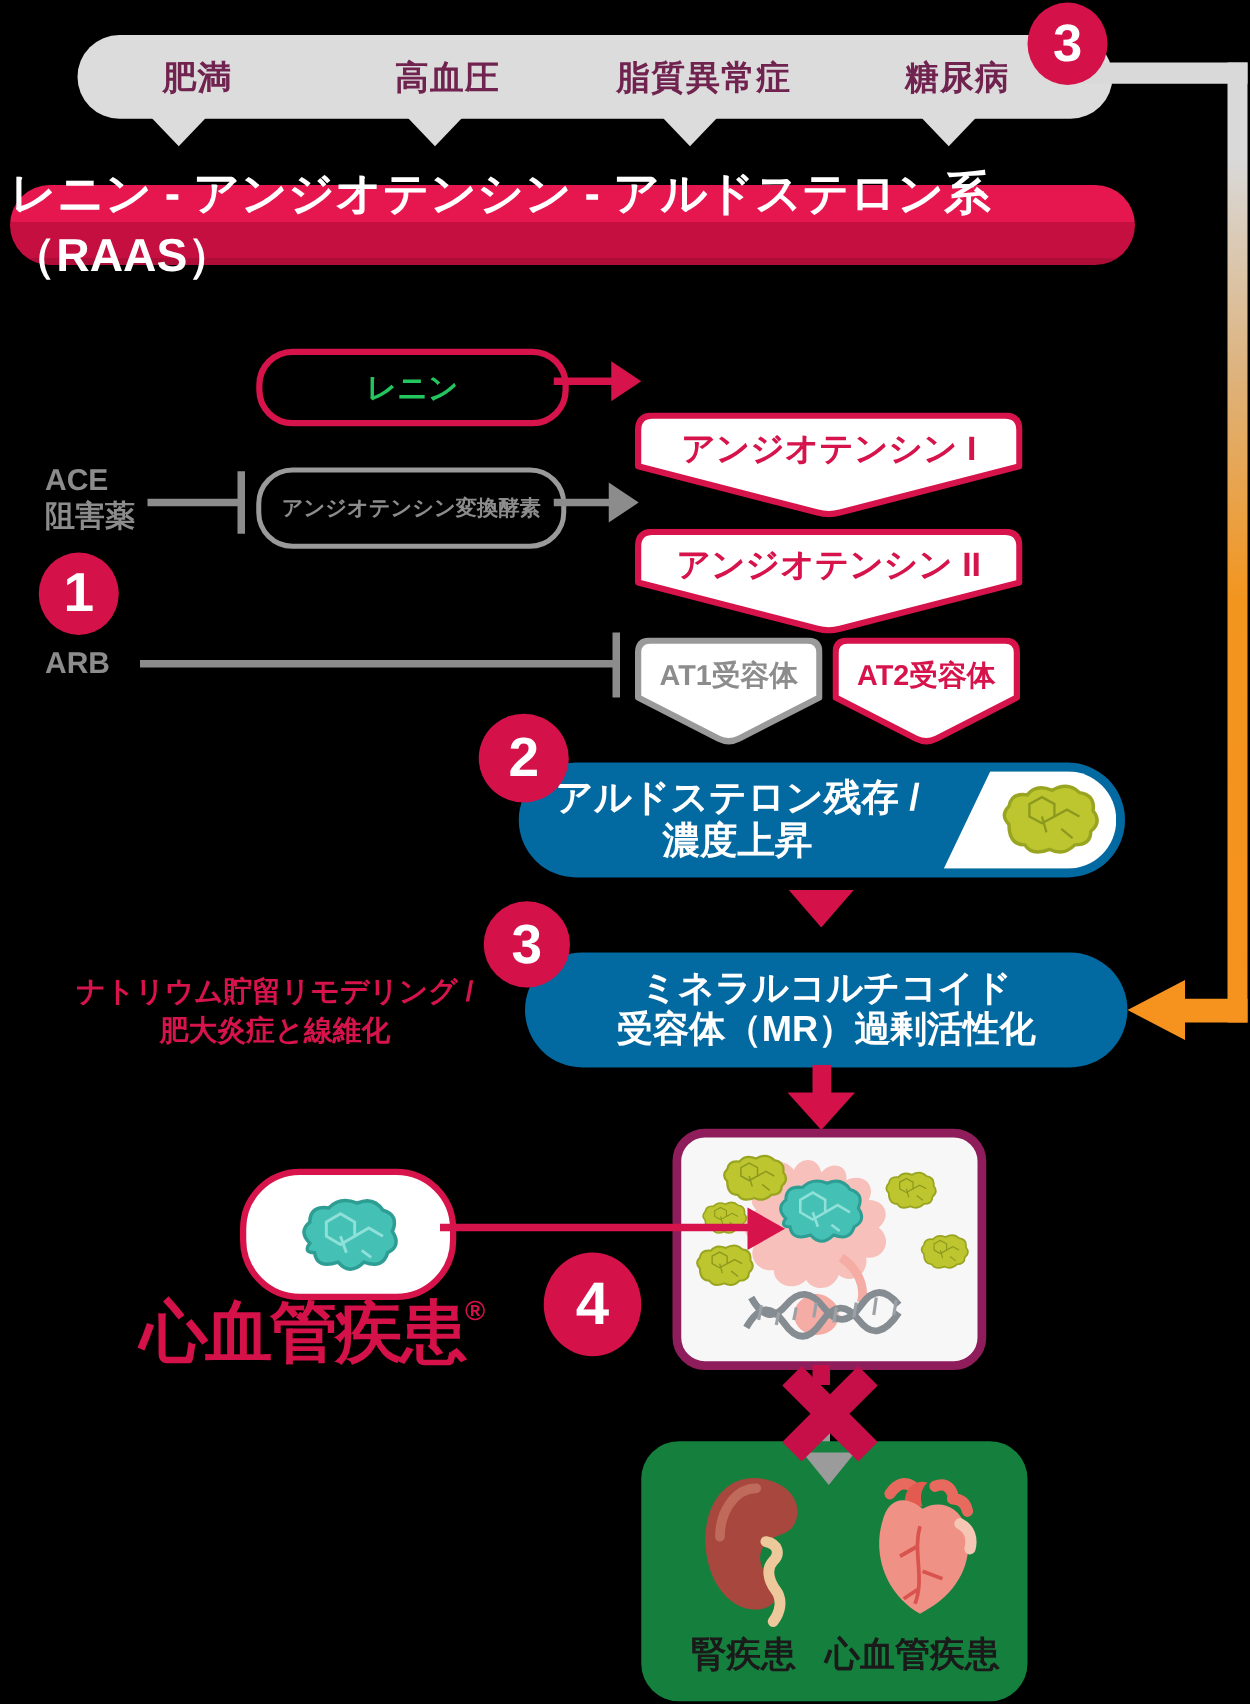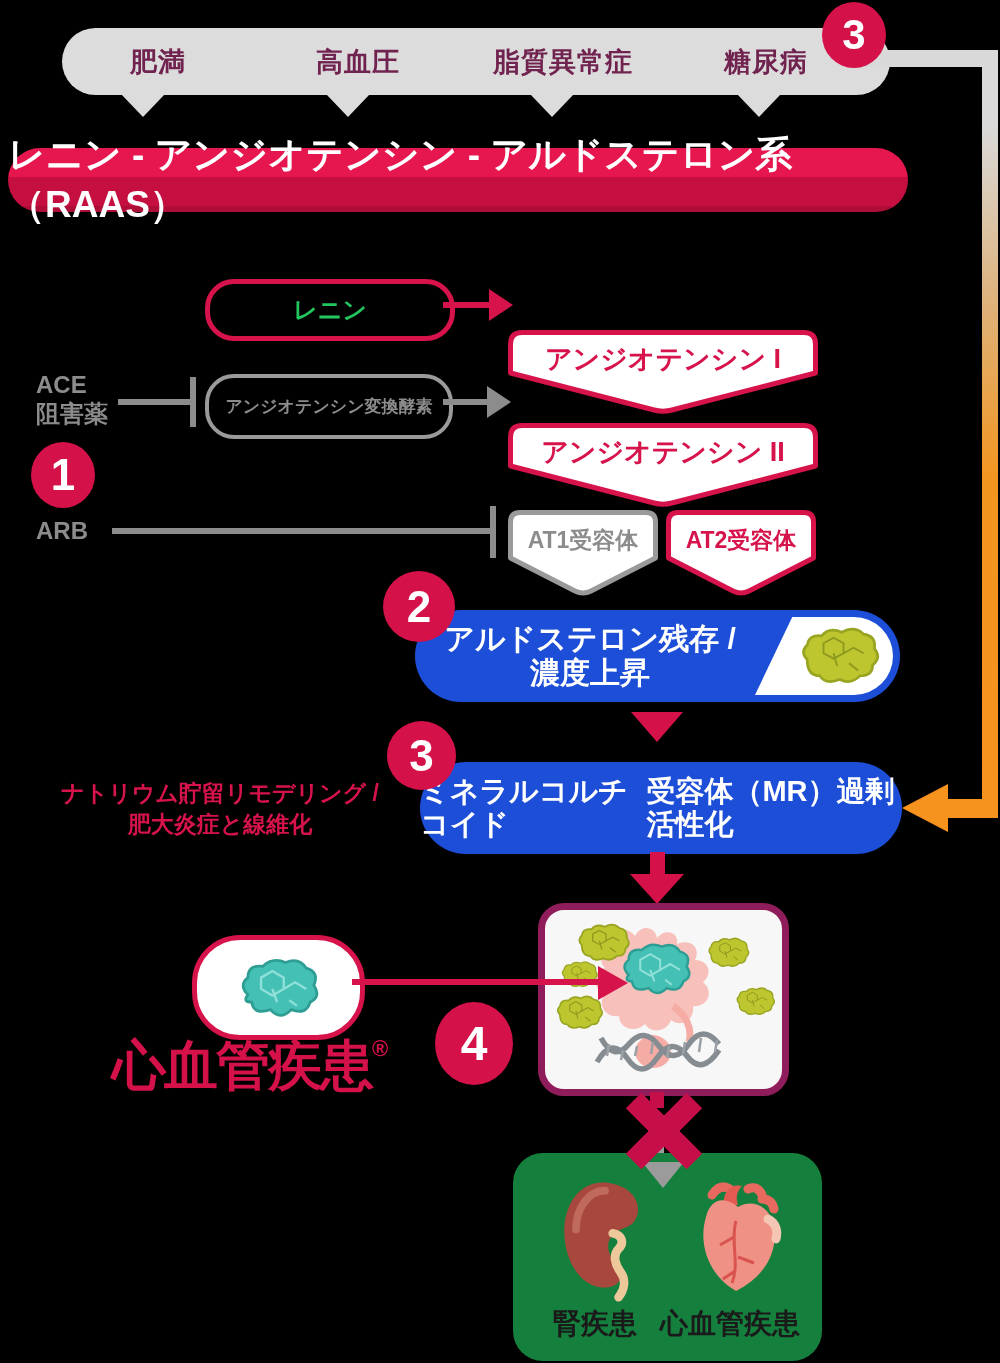--- a/index.html
+++ b/index.html
@@ -41,26 +41,26 @@
   .arr-right-red{width:0;height:0;border-top:16px solid transparent;border-bottom:16px solid transparent;
                  border-left:24px solid #D6134B;}
   .arr-right-gray{width:0;height:0;border-top:16px solid transparent;border-bottom:16px solid transparent;
                   border-left:24px solid #8C8C8C;}
   .side-label{color:#8C8C8C;font-size:24px;font-weight:bold;line-height:29px;}
   
   .shield{width:150px;height:88px;}
   .shield svg{position:absolute;left:0;top:0;}
   .shield .lbl{position:absolute;left:0;right:0;top:15px;text-align:center;font-size:23px;font-weight:bold;}
   
-  .obanner{background:#1d4ed8;border-radius:46px;color:#fff;font-weight:bold;}
+  .obanner{background:#0369a1;border-radius:46px;color:#fff;font-weight:bold;}
   .ald{left:415px;top:610px;width:485px;height:92px;}
   .ald-text{position:absolute;left:10px;top:12px;width:330px;text-align:center;font-size:30px;line-height:34px;}
   .ald-panel{position:absolute;right:7px;top:7px;bottom:7px;width:138px;background:#fff;
              border-radius:0 39px 39px 0;clip-path:polygon(27% 0,100% 0,100% 100%,0 100%);}
-  .mr{left:420px;top:762px;width:482px;height:92px;display:flex;flex-direction:row;
+  .mr{left:420px;top:762px;width:482px;height:92px;display:flex;flex-direction:column;
       align-items:center;justify-content:center;font-size:29px;line-height:33px;}
   .note{left:30px;top:778px;width:380px;text-align:center;color:#D6134B;
         font-size:23px;font-weight:bold;line-height:31px;}
   .tri-down-red{width:0;height:0;border-left:26px solid transparent;border-right:26px solid transparent;
                 border-top:30px solid #D5114A;}
   
   .mr-box{left:538px;top:903px;width:251px;height:193px;background:#F7F7F7;
           border:7px solid #8F1D5B;border-radius:26px;box-sizing:border-box;}
   
   .ker-pill{left:192px;top:935px;width:163px;height:95px;background:#fff;border:5px solid #D6134B;

